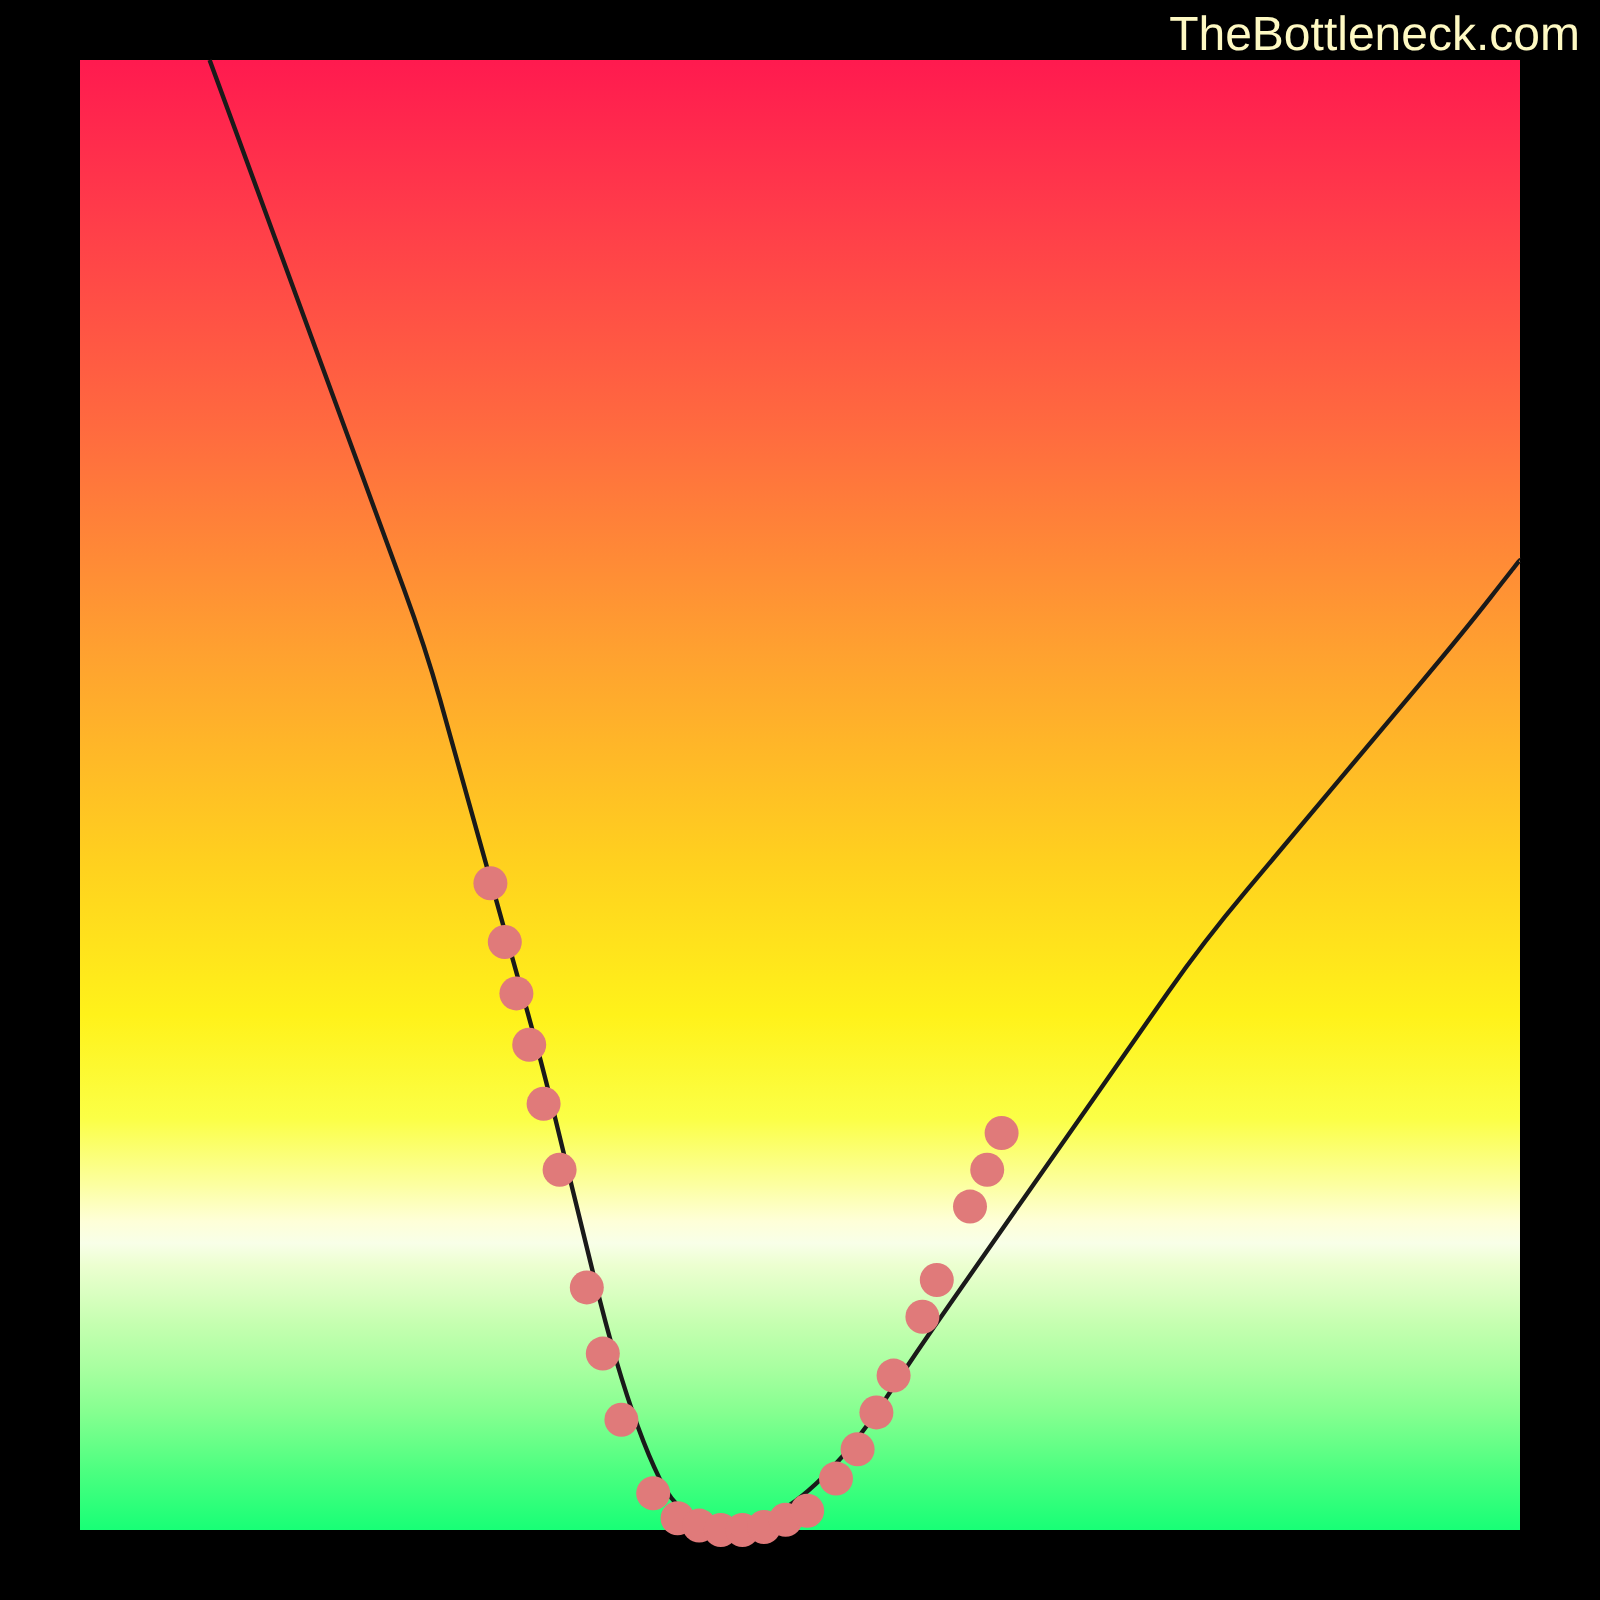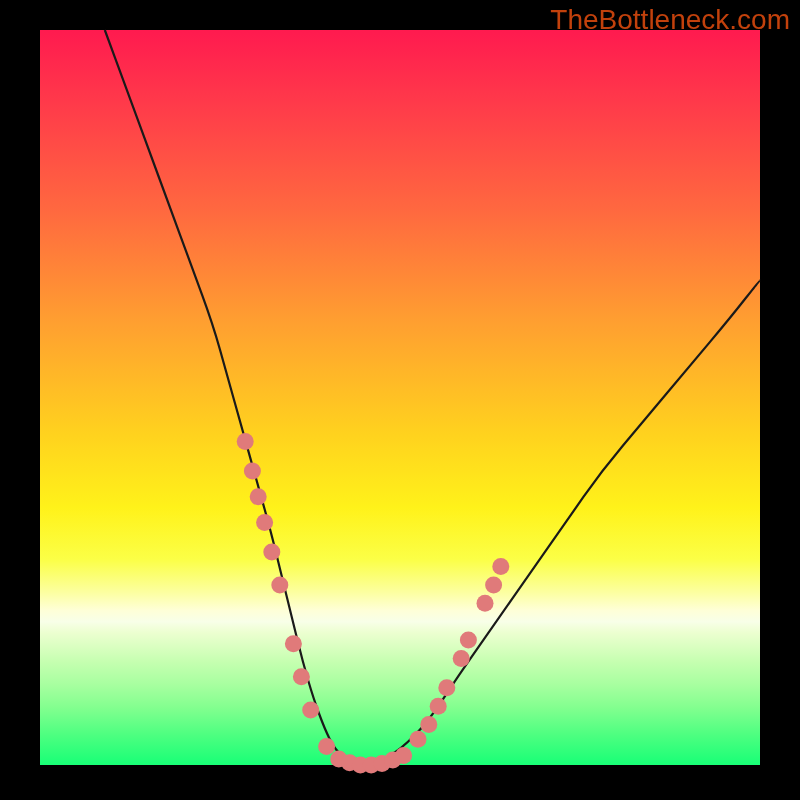--- a/index.html
+++ b/index.html
@@ -15,22 +15,22 @@
     position: relative;
     width: 800px;
     height: 800px;
     background: #000;
     box-sizing: border-box;
   }
   .watermark {
     position: absolute;
     top: 4px;
     right: 10px;
-    color: #c2410c;
-    font-size: 28px;
+    color: #fef9c3;
+    font-size: 24px;
     font-weight: 500;
     letter-spacing: 0;
     z-index: 10;
   }
   .plot-area {
     position: absolute;
     left: 40px;
     top: 30px;
     width: 720px;
     height: 735px;

